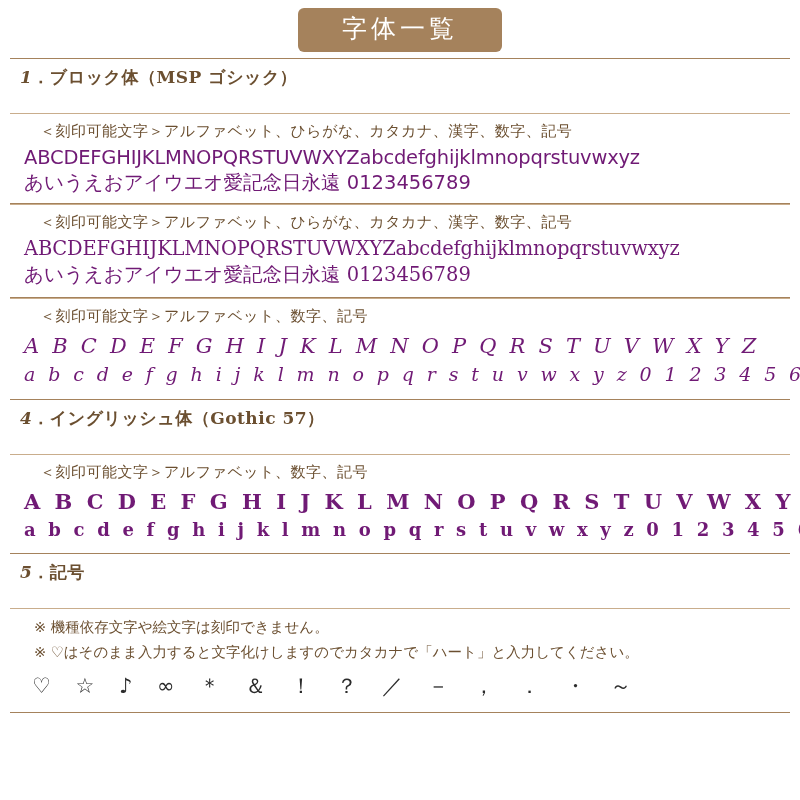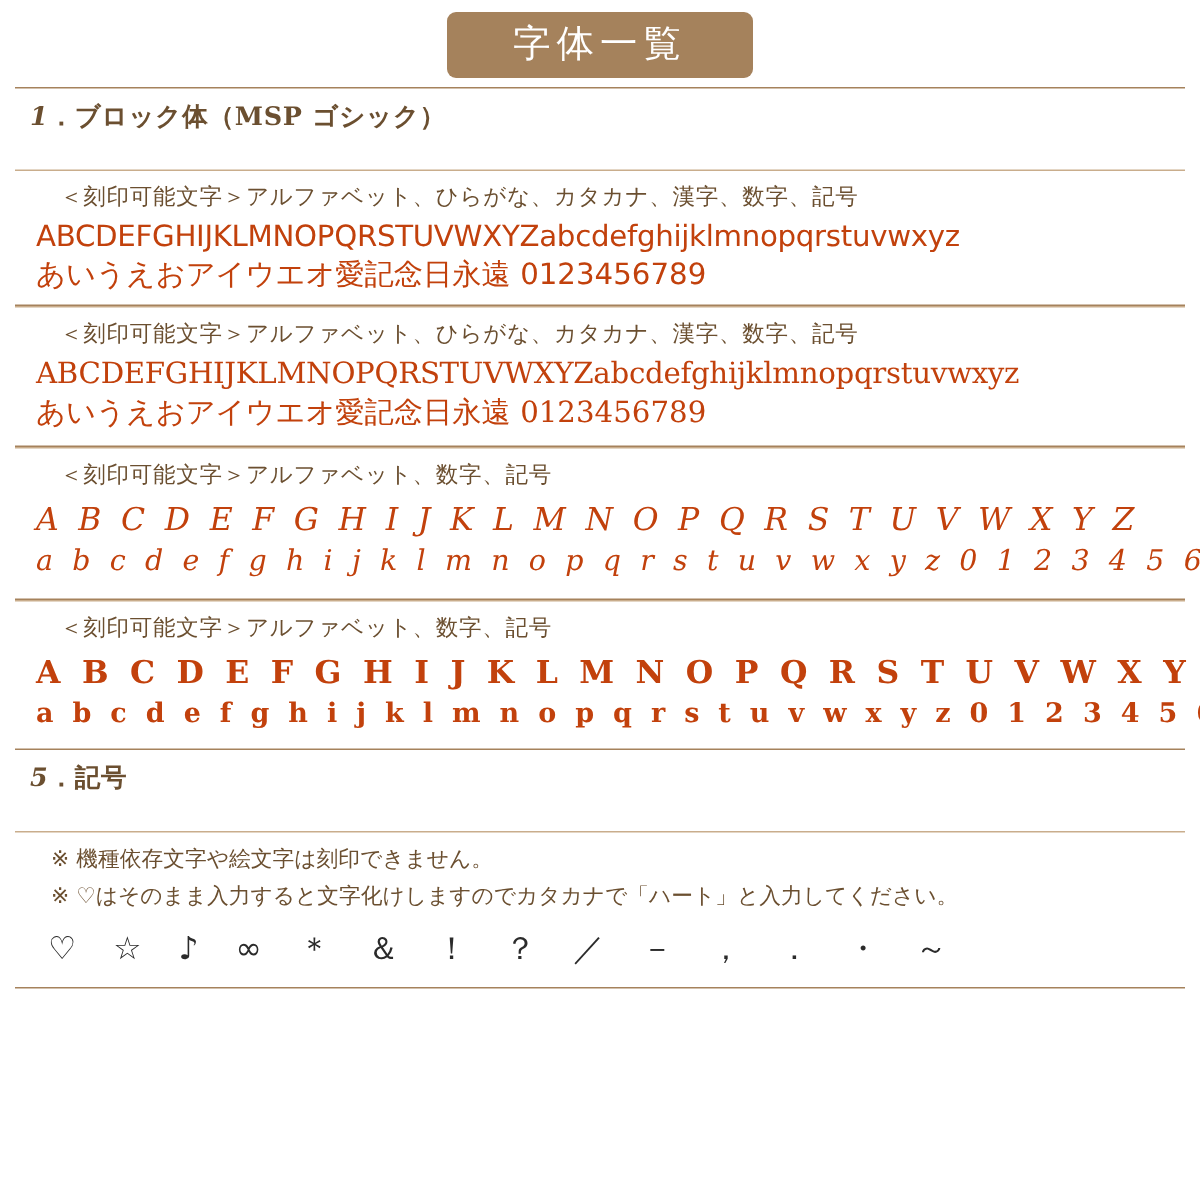--- a/index.html
+++ b/index.html
@@ -67,21 +67,21 @@
   }
   .note {
     font-size: 15px;
     color: #6b4f30;
     letter-spacing: 0.5px;
     margin: 0 0 5px 16px;
     font-family: "DejaVu Sans", "Liberation Sans", sans-serif;
     white-space: nowrap;
   }
   .glyphs {
-    color: #c2410c;
+    color: #701a75;
     margin-left: 2px;
     white-space: nowrap;
   }
   .line-block { margin: 0; padding: 0; }
   .line-gothic-upper {
     font-family: "DejaVu Sans", "Liberation Sans", sans-serif;
     font-size: 19.5px;
     letter-spacing: -0.2px;
     line-height: 1.25;
   }
@@ -184,20 +184,23 @@
 
   <div class="section sec-3">
     <div class="sec-body">
       <div class="note">＜刻印可能文字＞アルファベット、数字、記号</div>
       <div class="glyphs line-script line-block">A B C D E F G H I J K L M N O P Q R S T U V W X Y Z</div>
       <div class="glyphs line-script small line-block">a b c d e f g h i j k l m n o p q r s t u v w x y z   0 1 2 3 4 5 6 7 8 9</div>
     </div>
   </div>
 
   <div class="section sec-4">
+    <div class="sec-head">
+      <span class="num">4</span><span>．</span><span>イングリッシュ体（Gothic 57）</span>
+    </div>
     <div class="sec-body">
       <div class="note">＜刻印可能文字＞アルファベット、数字、記号</div>
       <div class="glyphs line-gothic57 line-block">A B C D E F G H I J K L M N O P Q R S T U V W X Y Z</div>
       <div class="glyphs line-gothic57 small line-block">a b c d e f g h i j k l m n o p q r s t u v w x y z   0 1 2 3 4 5 6 7 8 9</div>
     </div>
   </div>
 
   <div class="section sec-5">
     <div class="sec-head">
       <span class="num">5</span><span>．</span><span>記号</span>

